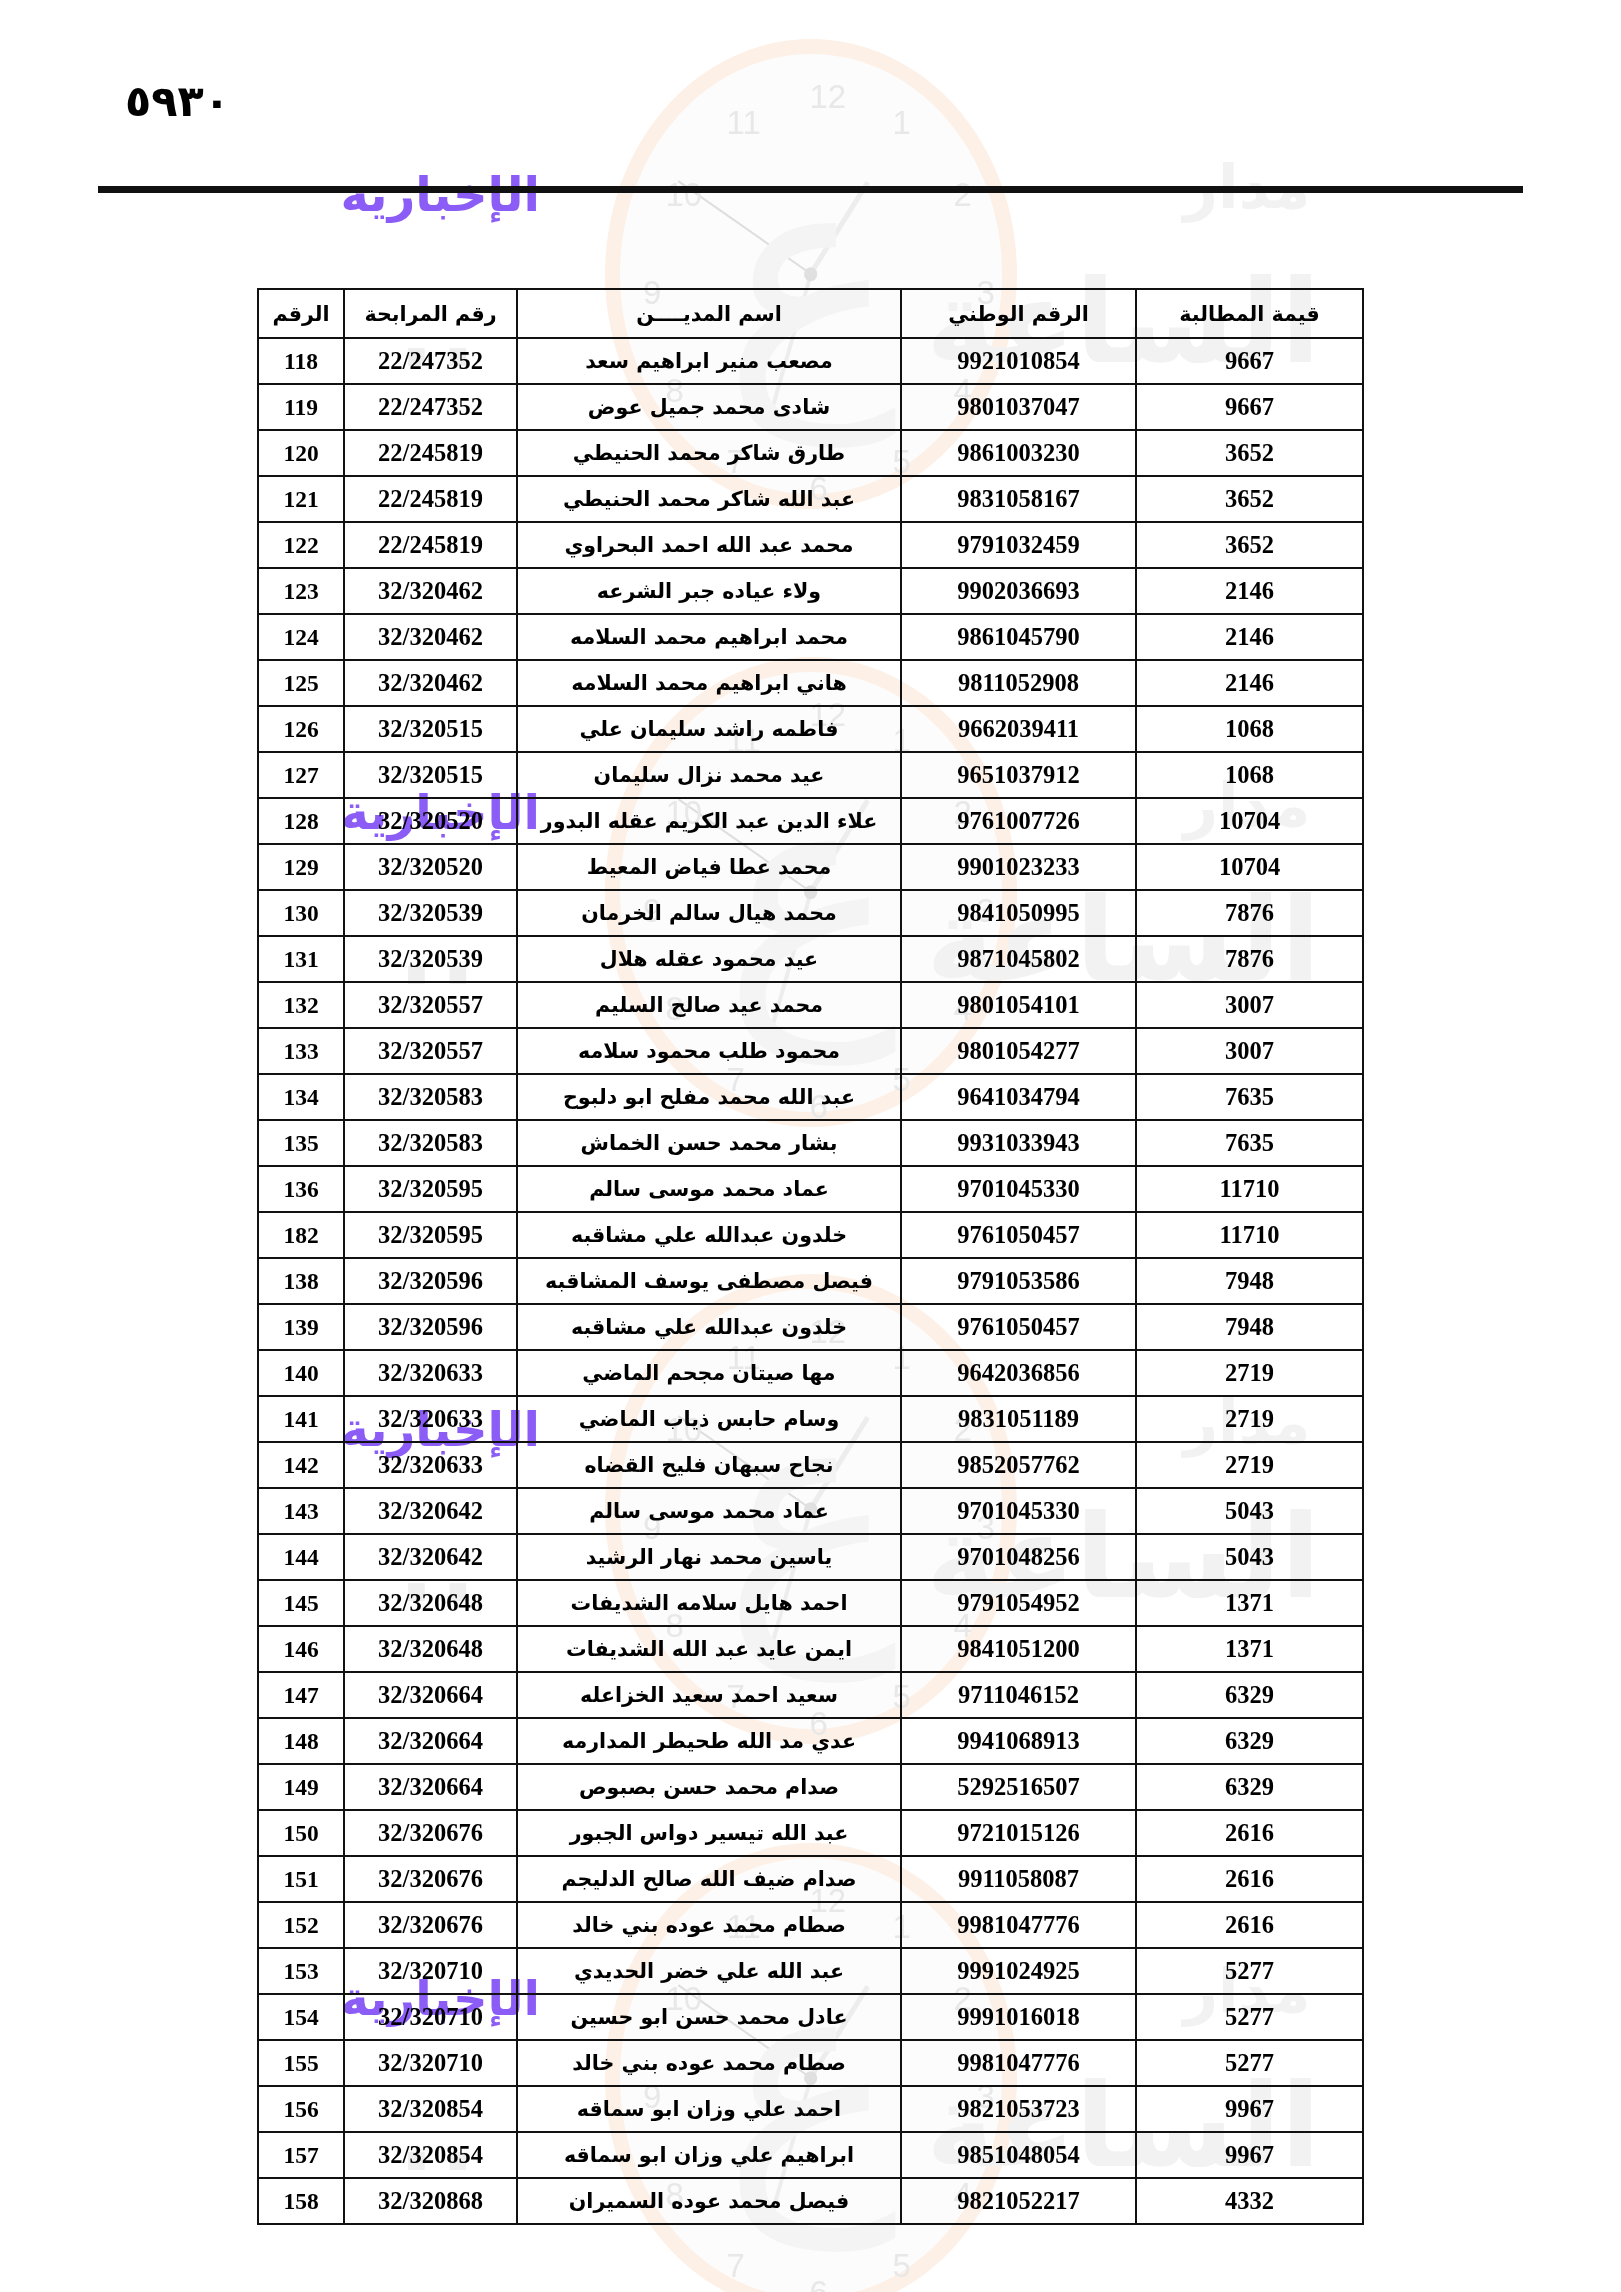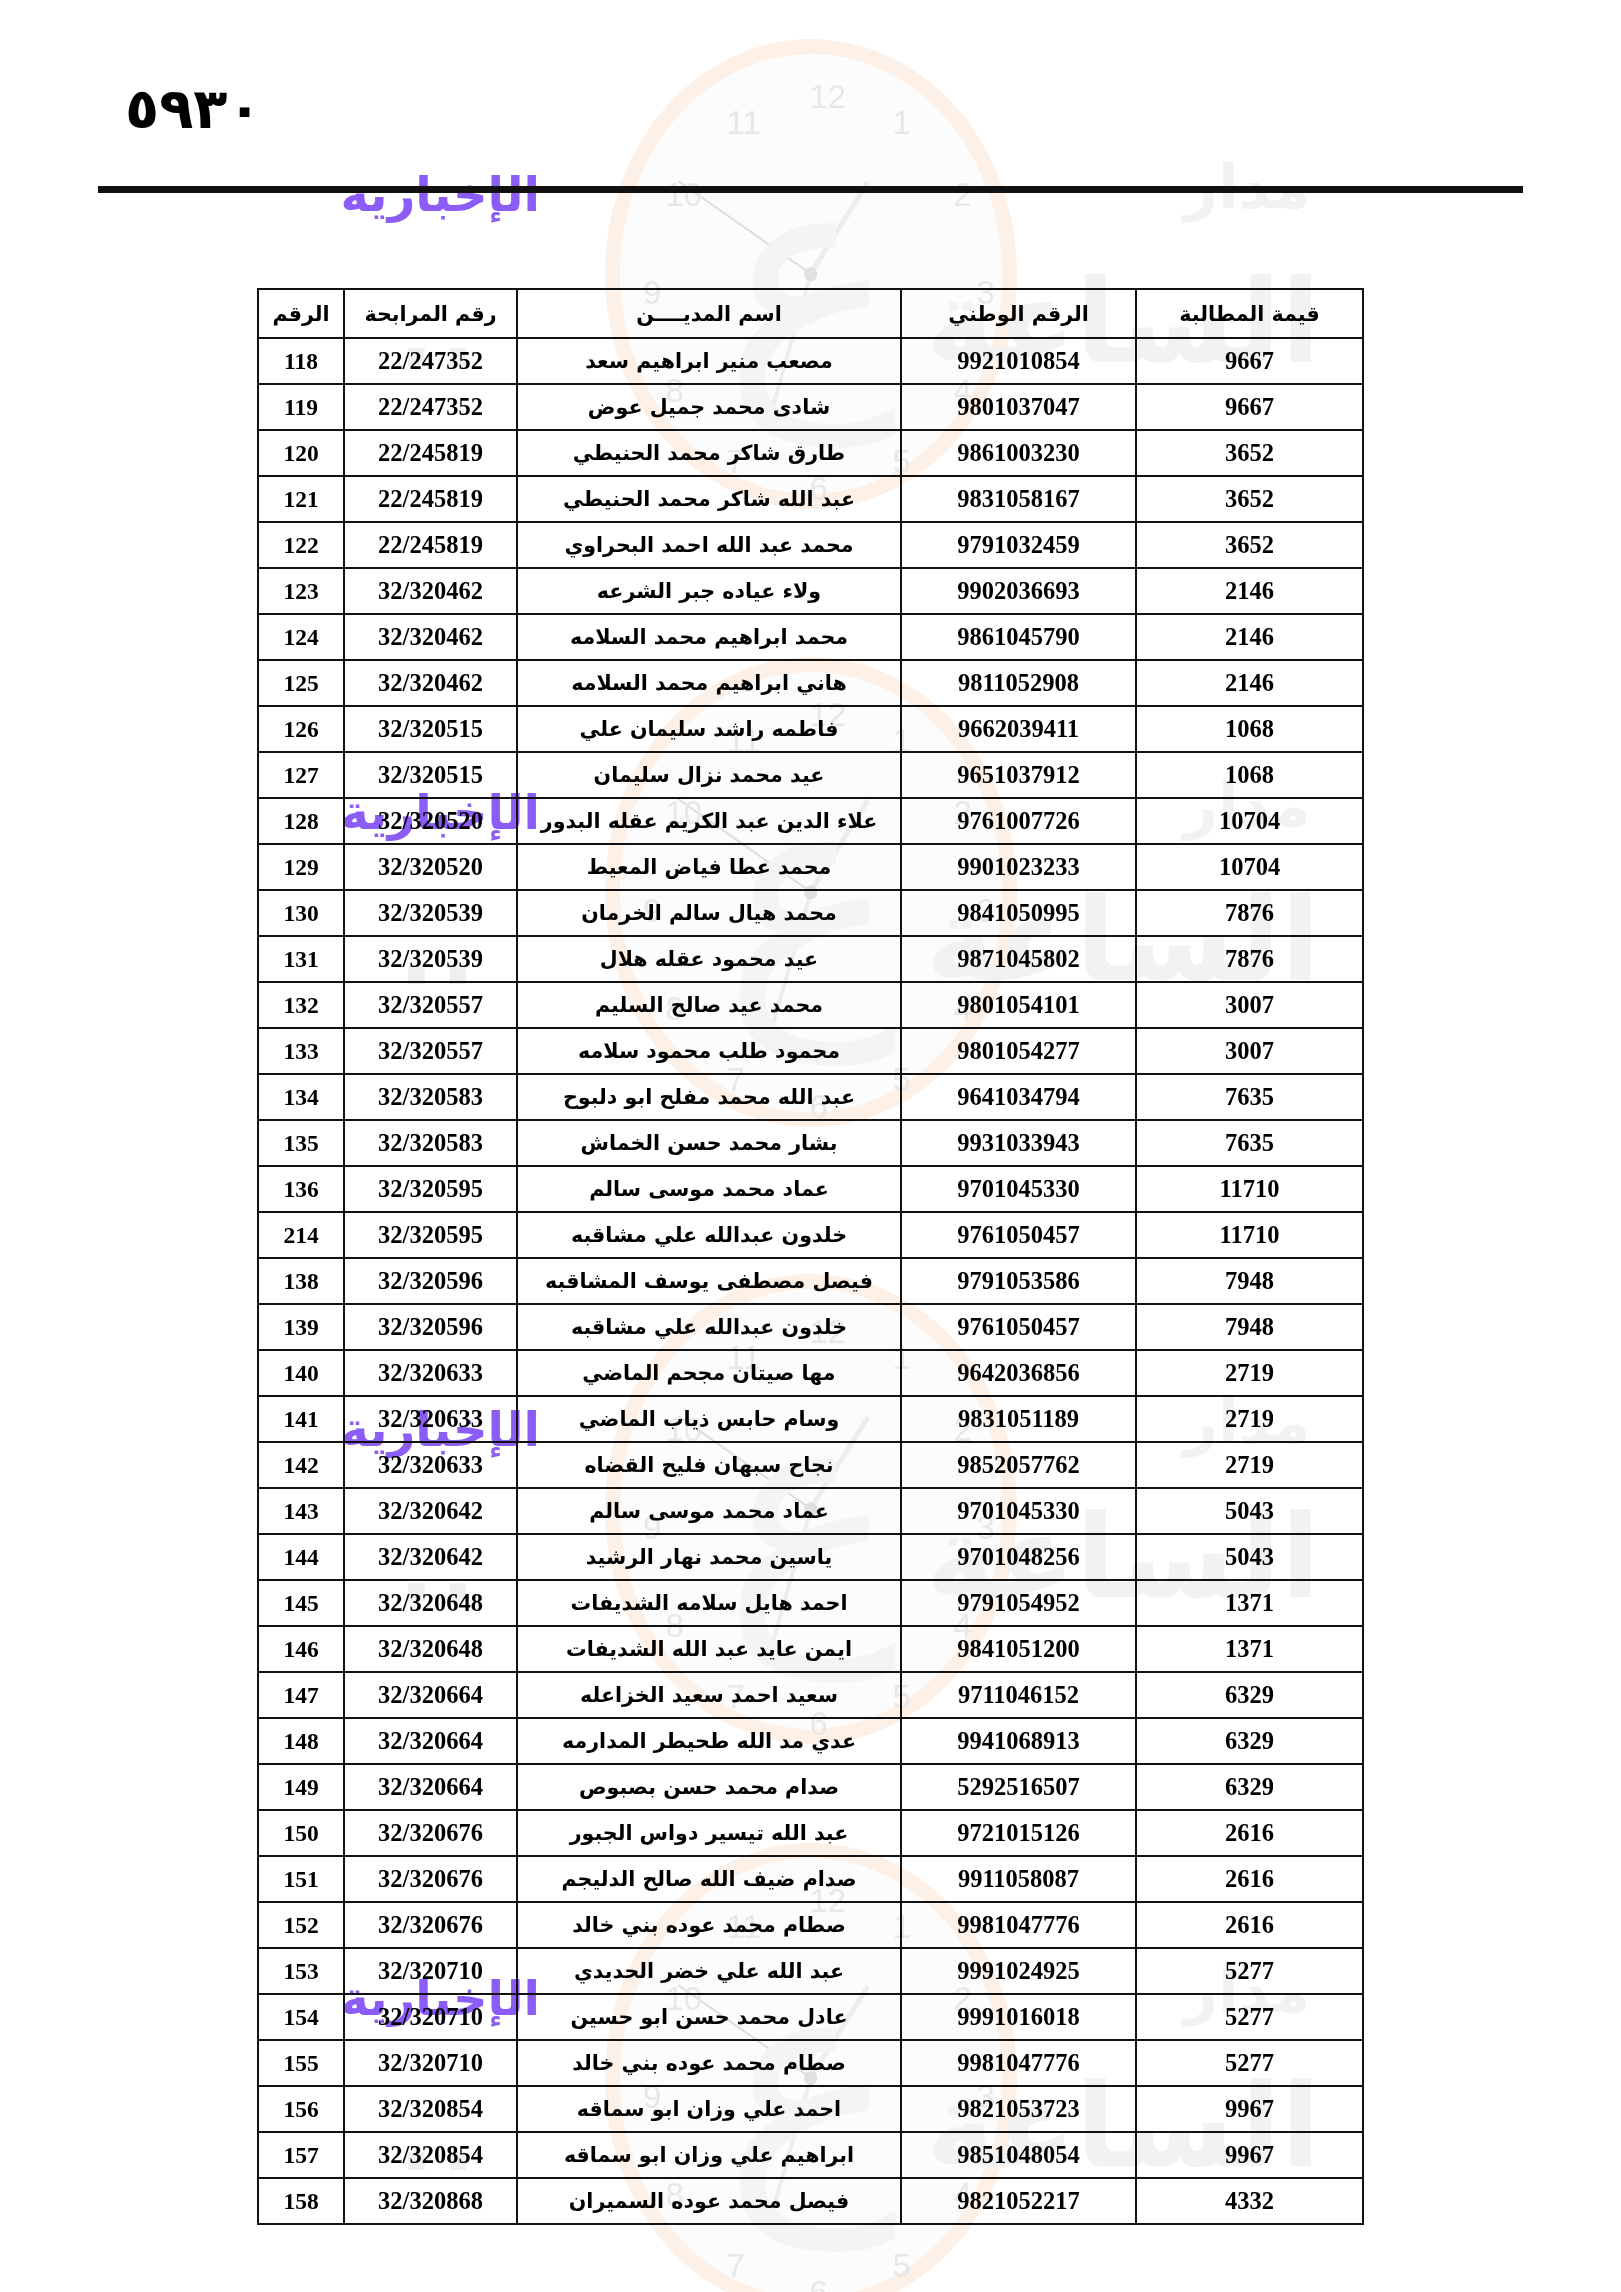--- a/index.html
+++ b/index.html
@@ -134,21 +134,21 @@
 
   
   .page-header {
     position: relative;
     height: 196px;
   }
   .page-number {
     position: absolute;
     left: 125px;
     top: 76px;
-    font-size: 56px;
+    font-size: 43px;
     font-weight: 700;
     font-family: "DejaVu Sans", "Liberation Sans", sans-serif;
     letter-spacing: 2px;
     direction: rtl;
   }
   .header-rule {
     position: absolute;
     left: 98px;
     right: 98px;
     top: 186px;
@@ -497,21 +497,21 @@
             <td class="cell-nat">9701045330</td>
             <td class="cell-name">عماد محمد موسى سالم</td>
             <td class="cell-mur">32/320595</td>
             <td class="cell-num">136</td>
           </tr>
           <tr>
             <td class="cell-amount">11710</td>
             <td class="cell-nat">9761050457</td>
             <td class="cell-name">خلدون عبدالله علي مشاقبه</td>
             <td class="cell-mur">32/320595</td>
-            <td class="cell-num">214</td>
+            <td class="cell-num">182</td>
           </tr>
           <tr>
             <td class="cell-amount">7948</td>
             <td class="cell-nat">9791053586</td>
             <td class="cell-name">فيصل مصطفى يوسف المشاقبه</td>
             <td class="cell-mur">32/320596</td>
             <td class="cell-num">138</td>
           </tr>
           <tr>
             <td class="cell-amount">7948</td>

